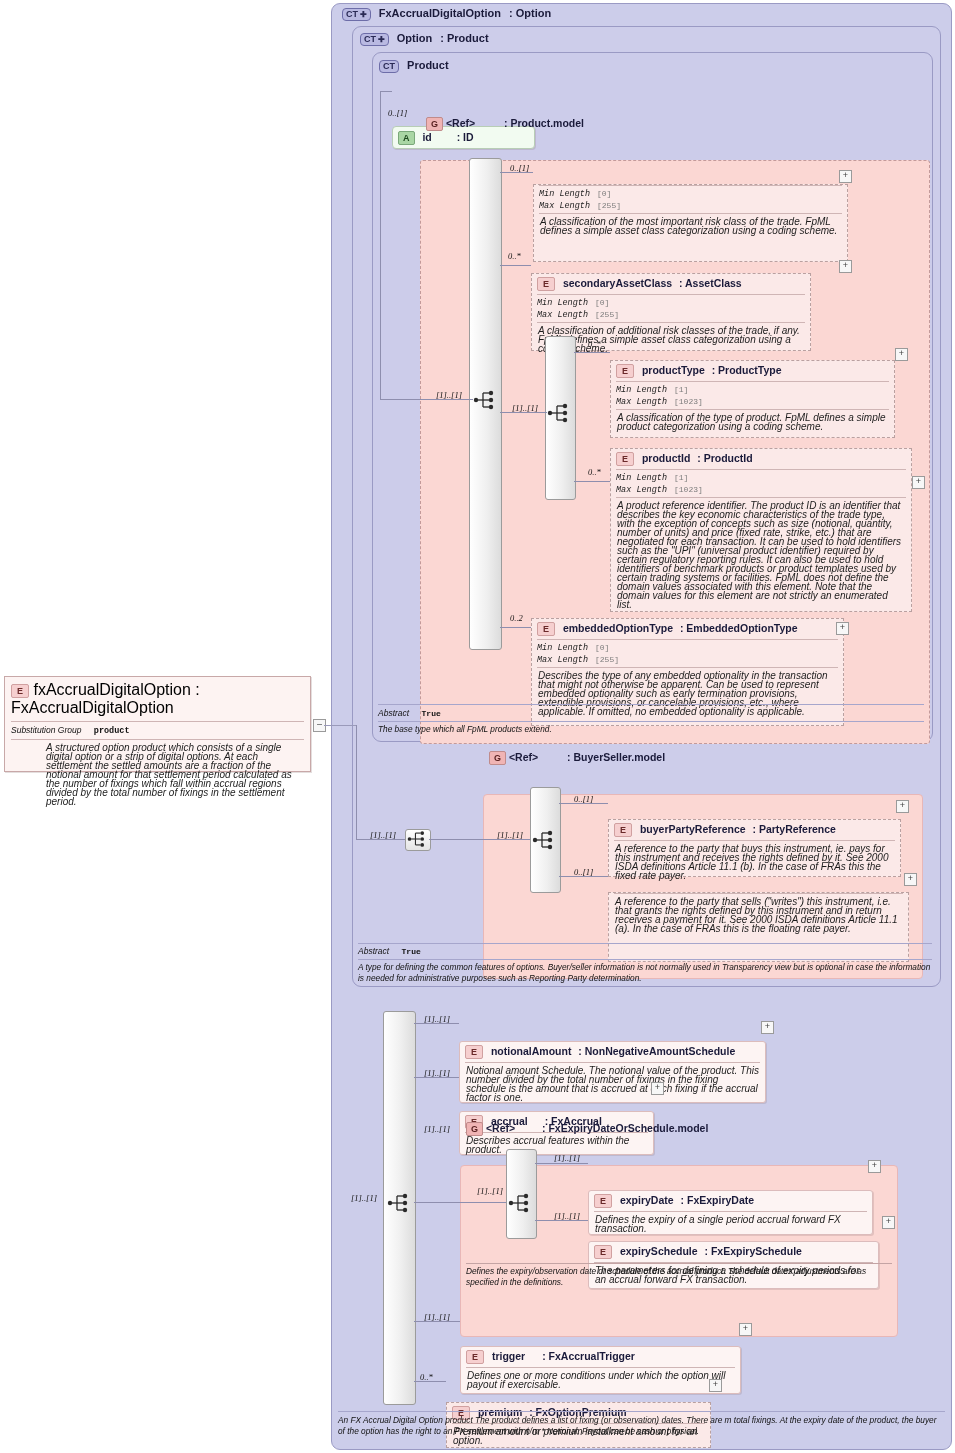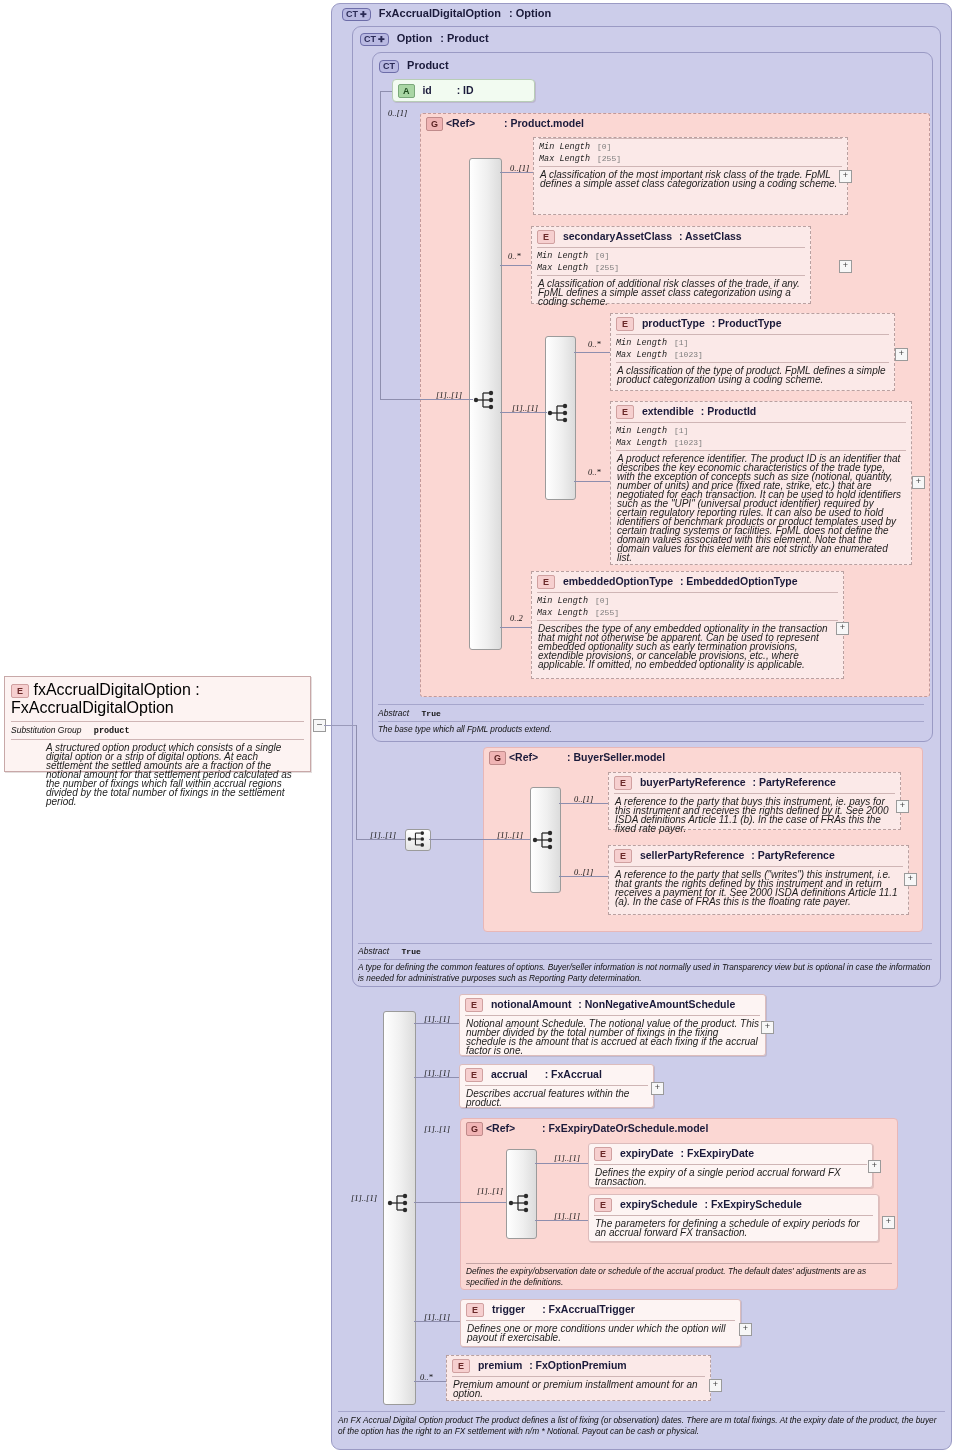--- a/index.html
+++ b/index.html
@@ -19,21 +19,21 @@
            font-size:9px;font-weight:bold;padding:0 4px;line-height:12px;vertical-align:middle;}
   .badge-e{display:inline-block;border:1px solid #d0a0a0;background:#f6cfcf;color:#6a2a2a;border-radius:2px;
            font-size:9px;font-weight:bold;padding:0 5px;line-height:12px;vertical-align:middle;}
   .badge-a{display:inline-block;border:1px solid #7aa87a;background:#a9d6a4;color:#1f4a1f;border-radius:2px;
            font-size:9px;font-weight:bold;padding:0 4px;line-height:12px;vertical-align:middle;}
 
   .ct-title{position:absolute;font-size:11px;font-weight:bold;color:#1a1a3a;white-space:nowrap;}
   .ct-title .tname{margin-left:5px;}
 
   
-  .card{position:absolute;box-sizing:border-box;background:#fbeeee;}
+  .card{position:absolute;box-sizing:border-box;background:#fbeeee;margin-top:47px;}
   .card.solid{border:1px solid #dcbcbc;border-radius:3px;background:#fdf4f3;
               box-shadow:1px 1px 0 rgba(120,90,90,.18);}
   .card.dashed{border:1px dashed #b9a0a0;background:#fbe9e8;}
   .card.grp{border:1px solid #e8b7b7;border-radius:4px;background:#fbd7d3;}
   .card.grp-dash{border:1px dashed #c39a9a;background:#fbd7d3;}
 
   .card .hdr{padding:3px 5px 3px 5px;font-size:10.5px;font-weight:bold;color:#1a1a3a;white-space:nowrap;}
   .card .hdr .nm{margin-left:5px;}
   .card .hdr .ty{margin-left:4px;}
   .hr{border-top:1px solid #cfb5b5;margin:0 5px;}
@@ -205,21 +205,21 @@
     <div class="hr"></div>
     <div class="doc">A classification of the type of product. FpML defines a simple product categorization using a coding scheme.</div>
   </div>
   <div class="card-lbl" style="left:588px;top:339px;">0..*</div>
   <div class="ln lnh" style="left:574px;top:352px;width:36px;"></div>
   <div class="exp" style="left:895px;top:348px;"></div>
 
   <div class="card dashed" style="left:610px;top:401px;width:302px;height:164px;">
     <div class="hdr">
       <span class="badge-e">E</span>
-      <span class="nm">extendible</span>
+      <span class="nm">productId</span>
       <span class="ty">: ProductId</span>
     </div>
     <div class="hr"></div>
     <div class="facets">
       <div><span class="fk">Min Length</span><span class="fv">[1]</span></div>
       <div><span class="fk">Max Length</span><span class="fv">[1023]</span></div>
     </div>
     <div class="hr"></div>
     <div class="doc">A product reference identifier. The product ID is an identifier that describes the key economic characteristics of the trade type, with the exception of concepts such as size (notional, quantity, number of units) and price (fixed rate, strike, etc.) that are negotiated for each transaction. It can be used to hold identifiers such as the "UPI" (universal product identifier) required by certain regulatory reporting rules. It can also be used to hold identifiers of benchmark products or product templates used by certain trading systems or facilities. FpML does not define the domain values associated with this element. Note that the domain values for this element are not strictly an enumerated list.</div>
   </div>
@@ -319,25 +319,20 @@
       <span class="ty">: PartyReference</span>
     </div>
     <div class="hr"></div>
     <div class="doc">A reference to the party that buys this instrument, ie. pays for this instrument and receives the rights defined by it. See 2000 ISDA definitions Article 11.1 (b). In the case of FRAs this the fixed rate payer.</div>
   </div>
   <div class="card-lbl" style="left:574px;top:794px;">0..[1]</div>
   <div class="ln lnh" style="left:559px;top:803px;width:49px;"></div>
   <div class="exp" style="left:896px;top:800px;"></div>
 
   <div class="card dashed" style="left:608px;top:845px;width:301px;height:70px;">
-    <div class="hdr">
-      <span class="badge-e">E</span>
-      <span class="nm">sellerPartyReference</span>
-      <span class="ty">: PartyReference</span>
-    </div>
     <div class="hr"></div>
     <div class="doc">A reference to the party that sells ("writes") this instrument, i.e. that grants the rights defined by this instrument and in return receives a payment for it. See 2000 ISDA definitions Article 11.1 (a). In the case of FRAs this is the floating rate payer.</div>
   </div>
   <div class="card-lbl" style="left:574px;top:867px;">0..[1]</div>
   <div class="ln lnh" style="left:559px;top:876px;width:49px;"></div>
   <div class="exp" style="left:904px;top:873px;"></div>
 
   <div class="sepline" style="left:358px;top:943px;width:574px;"></div>
   <div class="absrow" style="left:358px;top:946px;">
     <span class="k">Abstract</span>

